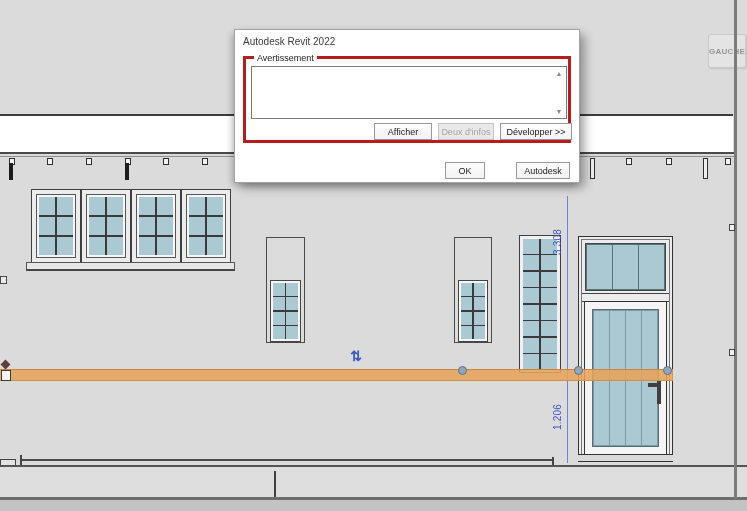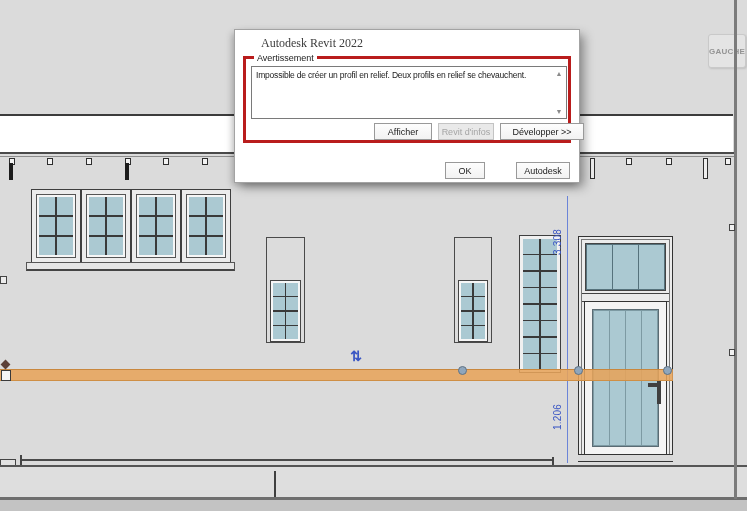--- a/index.html
+++ b/index.html
@@ -83,21 +83,21 @@
   .plinth { left:0; top:466.5px; width:747px; height:30.5px; background:#dedede; }
   .plinth-div { left:274px; top:471px; width:1.5px; height:27px; background:#3f3f3f; }
   .ground-line { left:0; top:497px; width:747px; height:2.5px; background:#6e6e6e; }
   .ground { left:0; top:499.5px; width:747px; height:11.5px; background:#c3c3c3; }
   .tiny-marker { left:0; top:276px; width:7px; height:8px; background:#ececec; border:1px solid #444; }
 
   
   .dialog { left:235px; top:30px; width:344px; height:152px; background:#ffffff; z-index:20;
             outline:1px solid #a3a3a3;
             box-shadow:-3px 3px 7px rgba(0,0,0,0.22), 5px 5px 10px rgba(0,0,0,0.38); }
-  .dlg-title { position:absolute; left:26px; top:6px; font-size:12px; color:#3c3c3c;font-family:Liberation Serif, serif; }
+  .dlg-title { position:absolute; left:8px; top:6px; font-size:10px; color:#3c3c3c; }
   .group-box { position:absolute; left:8px; top:26px; width:328px; height:87px; border:3px solid #b91c1c; }
   .group-label { position:absolute; left:8px; top:-6px; background:#ffffff; padding:0 3px;
                  font-size:9px; color:#1a1a1a; }
   .msg-box { position:absolute; left:5px; top:7px; width:316px; height:53px; background:#ffffff;
              border:1px solid #7a7a7a; }
   .msg-text { position:absolute; left:4px; top:3px; right:16px; font-size:8.5px; letter-spacing:-0.2px;
               color:#1a1a1a; }
   .scroll-arrow { position:absolute; right:2px; width:10px; height:9px; font-size:7px; color:#8a8a8a;
                   text-align:center; line-height:9px; }
   .btn { position:absolute; height:17px; background:linear-gradient(#fdfdfd,#f2f2f2);
@@ -279,25 +279,24 @@
   <div class="abs plinth"></div>
   <div class="abs plinth-div"></div>
   <div class="abs ground-line"></div>
   <div class="abs ground"></div>
 
   <div class="abs dialog">
     <div class="dlg-title">Autodesk Revit 2022</div>
     <div class="group-box">
       <div class="group-label">Avertissement</div>
       <div class="msg-box">
-        <div class="msg-text">Impossible de créer un profil en relief. Deux profils en relief se chevauchent.</div>
         <div class="scroll-arrow" style="top:2px">▲</div>
         <div class="scroll-arrow" style="bottom:2px">▼</div>
       </div>
       <div class="btn" style="left:128px; top:64px; width:58px">Afficher</div>
-      <div class="btn disabled" style="left:192px; top:64px; width:56px">Revit d'infos</div>
-      <div class="btn" style="left:254px; top:64px; width:84px">Développer &gt;&gt;</div>
+      <div class="btn disabled" style="left:192px; top:64px; width:56px">Deux d'infos</div>
+      <div class="btn" style="left:254px; top:64px; width:72px">Développer &gt;&gt;</div>
     </div>
     <div class="btn" style="left:210px; top:132px; width:40px">OK</div>
     <div class="btn" style="left:281px; top:132px; width:54px">Autodesk</div>
   </div>
 
 </div>
 
 </body></html>

